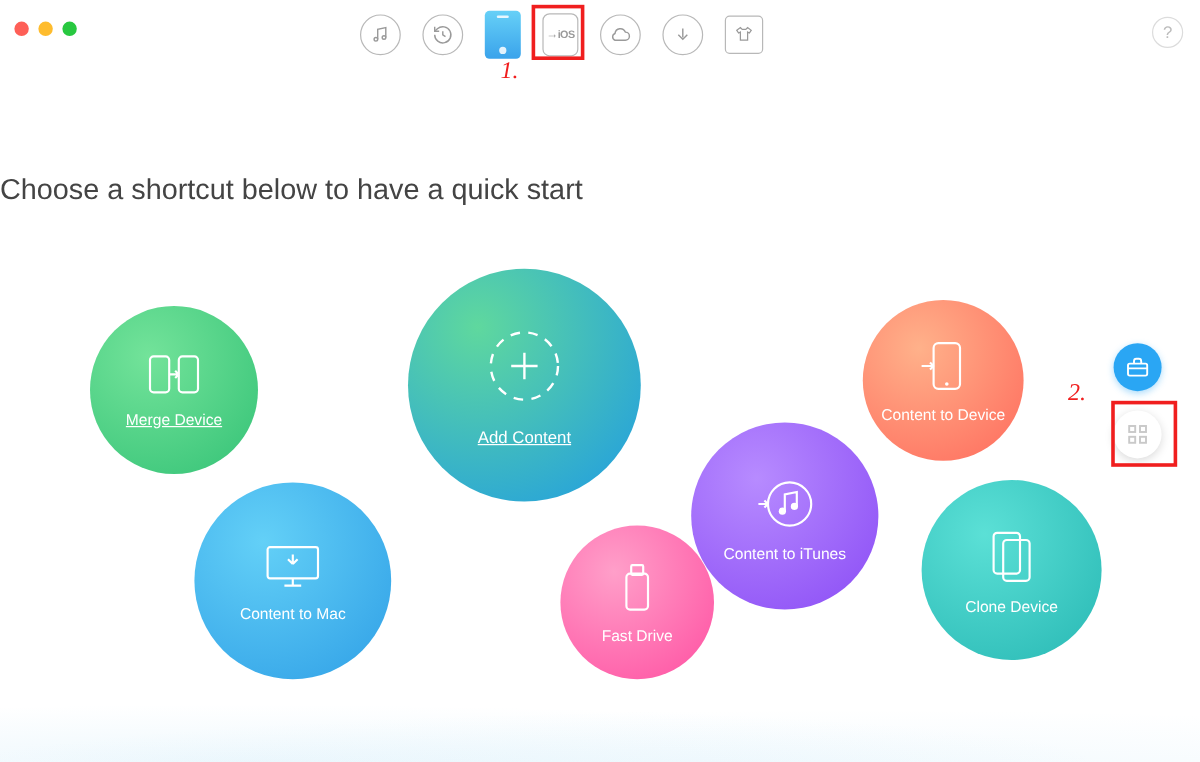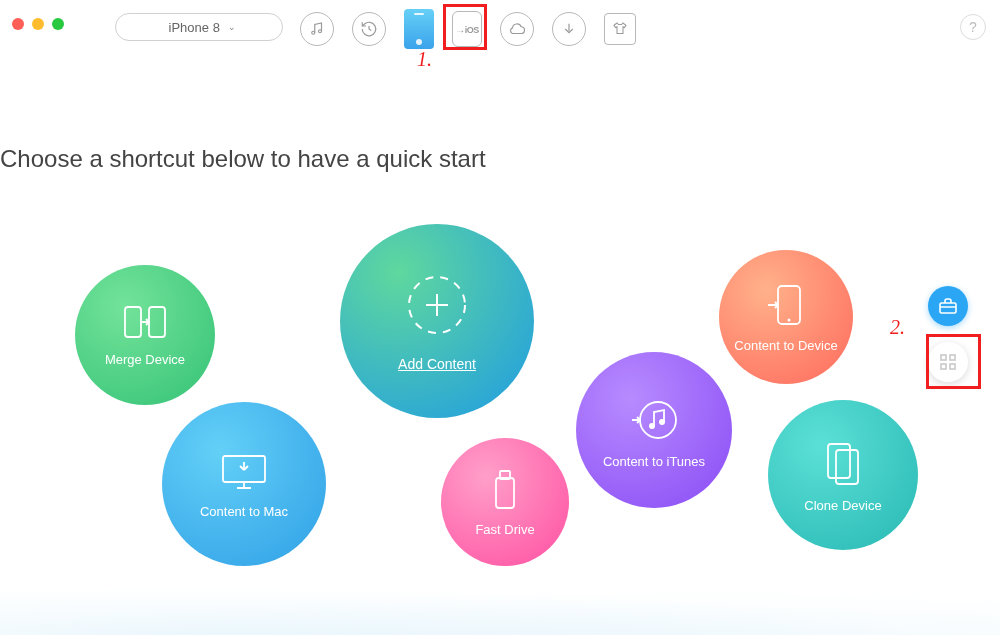--- a/index.html
+++ b/index.html
@@ -72,24 +72,24 @@
   .bubble {
     position:absolute;
     border-radius:50%;
     display:flex; flex-direction:column; align-items:center; justify-content:center;
     color:#fff; font-size:13px; cursor:pointer;
   }
   .bubble .label { margin-top:10px; font-size:13px; }
   .bubble.big .label { font-size:14px; margin-top:16px;text-decoration:underline; }
   .bubble svg { display:block; }
 
-  .b-merge { left:75px;  top:265px; width:140px; height:140px; background: radial-gradient(circle at 35% 30%, #73e39a, #34c276); }
+  .b-merge { left:75px;  top:255px; width:140px; height:140px; background: radial-gradient(circle at 35% 30%, #73e39a, #34c276); text-decoration: underline; }
   .b-mac   { left:162px; top:402px; width:164px; height:164px; background: radial-gradient(circle at 35% 30%, #63d0f7, #2f9fe6); }
   .b-add   { left:340px; top:224px; width:194px; height:194px; background: radial-gradient(circle at 30% 25%, #5fd89e, #1f9be3); }
-  .b-fast  { left:441px; top:438px; width:128px; height:128px; background: radial-gradient(circle at 35% 30%, #ff9fc9, #ff4fa1); }
+  .b-fast  { left:467px; top:438px; width:128px; height:128px; background: radial-gradient(circle at 35% 30%, #ff9fc9, #ff4fa1); }
   .b-itunes{ left:576px; top:352px; width:156px; height:156px; background: radial-gradient(circle at 35% 30%, #b78bff, #8a4bf5); }
   .b-todev { left:719px; top:250px; width:134px; height:134px; background: radial-gradient(circle at 35% 30%, #ffb18a, #ff6a5c); }
   .b-clone { left:768px; top:400px; width:150px; height:150px; background: radial-gradient(circle at 35% 30%, #5be0d6, #28b8b4); }
 
   
   .side-btn {
     position:absolute; right:32px;
     width:40px; height:40px; border-radius:50%;
     display:flex; align-items:center; justify-content:center;
     cursor:pointer;
@@ -111,25 +111,20 @@
 
 <div class="wave"></div>
 
 <div class="topbar">
   <div class="traffic-lights">
     <div class="tl red"></div>
     <div class="tl yellow"></div>
     <div class="tl green"></div>
   </div>
 
-  <div class="device-select">
-    <span class="apple-icon"></span>
-    <span>iPhone 8</span>
-    <span class="chev">⌄</span>
-  </div>
 
   <div class="navicons">
     <div class="navicon">
       <svg viewBox="0 0 24 24" fill="none" stroke="currentColor" stroke-width="1.6">
         <path d="M9 17V6l9-2v11"></path>
           <circle cx="7" cy="17" r="2"></circle>
           <circle cx="16" cy="15" r="2"></circle>
       </svg>
     </div>
     <div class="navicon">

